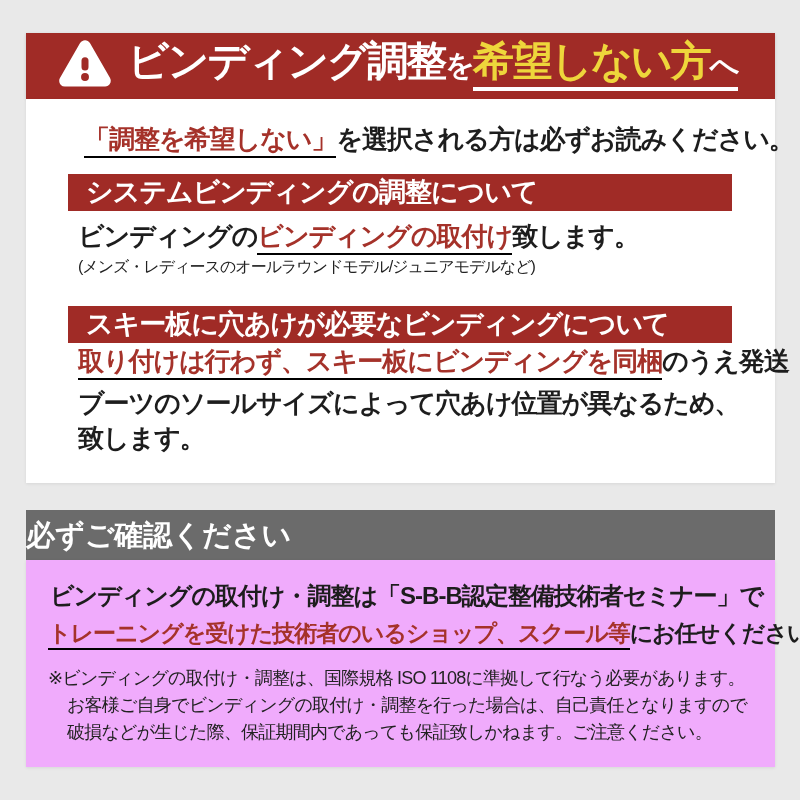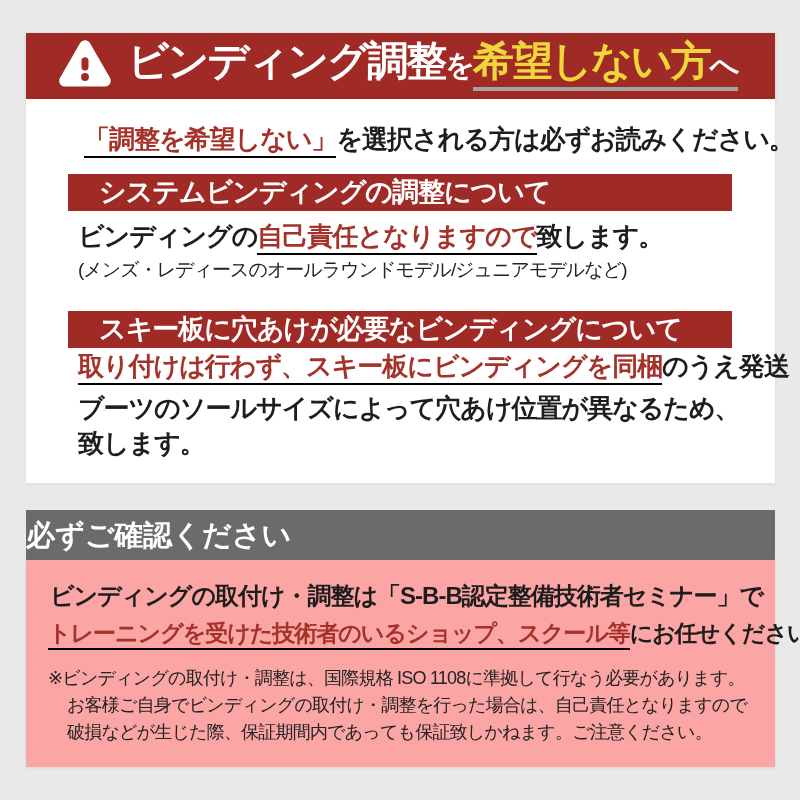--- a/index.html
+++ b/index.html
@@ -19,63 +19,63 @@
     display: flex; align-items: center; justify-content: center;
     box-shadow: 0 1px 3px rgba(0,0,0,0.15);
   }
   .warn-icon { display: inline-flex; margin-right: 14px; margin-left: -6px; }
   .header-title {
     color: #ffffff; font-weight: 900; font-size: 41px; letter-spacing: -2px;
     white-space: nowrap; line-height: 1;
   }
   .h-particle { font-size: 29px; font-weight: 900; }
   .h-underline {
-    display: inline-block; border-bottom: 4px solid #a3a3a3; padding-bottom: 5px;
+    display: inline-block; border-bottom: 4px solid #ffffff; padding-bottom: 5px;
   }
   .h-highlight { color: #eed63b; }
 
   
   .white1 {
     position: absolute; left: 26px; top: 99px; width: 749px; height: 384px;
     background: #ffffff; box-shadow: 0 1px 3px rgba(0,0,0,0.08);
   }
   .intro-line {
     margin: 24px 0 0 58px; font-size: 26px; font-weight: 700; color: #1d1d1d;
     letter-spacing: -1px; white-space: nowrap; line-height: 1.25;
   }
   .red-underline {
     color: #a5322a; border-bottom: 2px solid #000000; padding-bottom: 2px;
   }
   .red-bar {
     margin: 18px 0 0 42px; width: 664px; height: 37px; background: #a02b26;
     color: #ffffff; font-weight: 800; font-size: 27px; letter-spacing: -1px;
-    line-height: 37px; padding-left: 31px; white-space: nowrap;
+    line-height: 37px; padding-left: 18px; white-space: nowrap;
   }
   .red-bar.second { margin-top: 28px; }
   .body-line {
     margin: 9px 0 0 52px; font-size: 26px; font-weight: 700; color: #1d1d1d;
     letter-spacing: -1px; white-space: nowrap; line-height: 1.28;
   }
   .body-line.tight { margin-top: 2px; }
   .note {
-    margin: 4px 0 0 52px; font-size: 19px; font-weight: 400; color: #222222;
+    margin: 4px 0 0 52px; font-size: 16px; font-weight: 400; color: #222222;
     letter-spacing: -1px; white-space: nowrap;
   }
 
   
   .gray-bar {
     position: absolute; left: 26px; top: 510px; width: 749px; height: 50px;
     background: #6b6b6b; color: #ffffff; font-weight: 800; font-size: 29px;
     text-align: left; line-height: 50px; letter-spacing: 0px;
   }
 
   
   .white2 {
     position: absolute; left: 26px; top: 560px; width: 749px; height: 207px;
-    background: #fca5a5; box-shadow: 0 1px 3px rgba(0,0,0,0.08);
+    background: #f0abfc; box-shadow: 0 1px 3px rgba(0,0,0,0.08);
   }
   .confirm-line1 {
     margin: 20px 0 0 24px; font-size: 24px; font-weight: 700; color: #1d1d1d;
     letter-spacing: -1px; white-space: nowrap; line-height: 1.3;
   }
   .confirm-line2 {
     margin: 8px 0 0 22px; font-size: 23px; font-weight: 700; color: #1d1d1d;
     letter-spacing: -1px; white-space: nowrap; line-height: 1.3;
   }
   .footnote {
@@ -102,21 +102,21 @@
     </div>
   </div>
 
   <div class="white1">
     <div class="intro-line">
       <span class="red-underline">「調整を希望しない」</span><span>を選択される方は必ずお読みください。</span>
     </div>
 
     <div class="red-bar">システムビンディングの調整について</div>
     <div class="body-line">
-      <span>ビンディングの</span><span class="red-underline">自己責任となりますので</span><span>致します。</span>
+      <span>ビンディングの</span><span class="red-underline">ビンディングの取付け</span><span>致します。</span>
     </div>
     <div class="note">(メンズ・レディースのオールラウンドモデル/ジュニアモデルなど)</div>
 
     <div class="red-bar second">スキー板に穴あけが必要なビンディングについて</div>
     <div class="body-line tight">
       <span class="red-underline">取り付けは行わず、スキー板にビンディングを同梱</span><span>のうえ発送</span>
     </div>
     <div class="body-line">ブーツのソールサイズによって穴あけ位置が異なるため、</div>
     <div class="body-line tight">致します。</div>
   </div>

